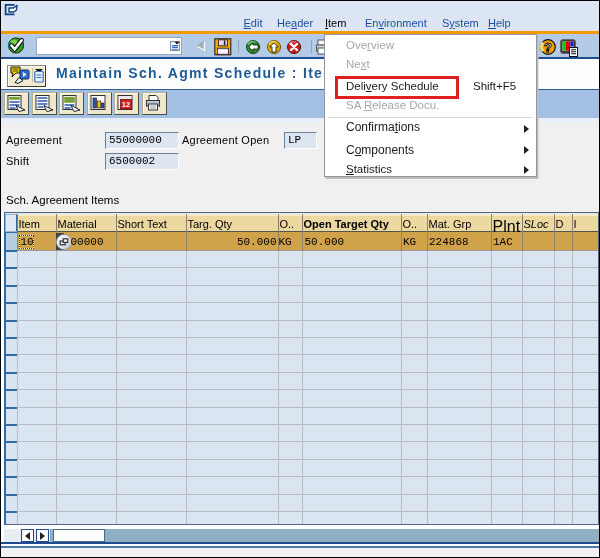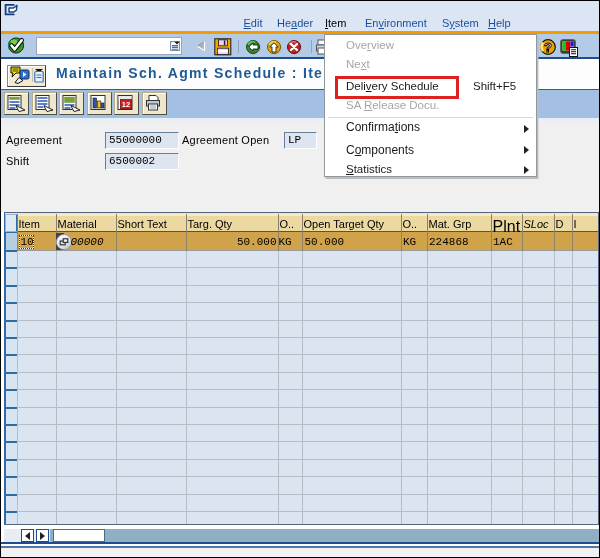--- a/index.html
+++ b/index.html
@@ -174,36 +174,37 @@
 </svg>
     </div>
 
   <div class="abs" style="left:0;top:121px;width:598px;height:90px;background:#f0f0f0;"></div>
   <div class="abs lbl" style="left:5px;top:133px;">Agreement</div>
   <div class="abs inp" style="left:104px;top:131px;width:74px;height:17px;">55000000</div>
   <div class="abs lbl" style="left:181px;top:133px;">Agreement Open</div>
   <div class="abs inp" style="left:283px;top:131px;width:33px;height:17px;">LP</div>
   <div class="abs lbl" style="left:5px;top:154px;">Shift</div>
   <div class="abs inp" style="left:104px;top:152px;width:74px;height:17px;">6500002</div>
+  <div class="abs" style="left:5px;top:193px;font-size:11.5px;color:#000;">Sch. Agreement Items</div>
 
   <div id="tbl" class="abs" style="left:3px;top:211px;width:595px;height:313px;border:1px solid #55677e;border-left-color:#2e6ca6;background:#dce6f2;box-sizing:border-box;overflow:hidden;position:absolute;">
 <div class="abs" style="left:13px;top:1px;width:582px;height:18px;background:#ecd9a2;border-bottom:1.5px solid #55544a;box-sizing:border-box;"></div>
 <div class="abs" style="left:13px;top:1px;width:582px;height:1.5px;background:#f7ecc9;"></div>
 <div class="abs" style="left:0px;top:1px;width:13px;height:18px;background:#dfe9f4;border:1px solid #9ab4cc;border-right:2px solid #2e6ca6;box-sizing:border-box;"></div>
 <div class="abs" style="left:13.5px;top:4.5px;font-size:11px;color:#000;white-space:pre;">Item</div>
 <div class="abs" style="left:12px;top:1px;width:1px;height:18px;background:#8c8168;"></div>
 <div class="abs" style="left:52.5px;top:4.5px;font-size:11px;color:#000;white-space:pre;">Material</div>
 <div class="abs" style="left:51px;top:1px;width:1px;height:18px;background:#8c8168;"></div>
 <div class="abs" style="left:112.5px;top:4.5px;font-size:11px;color:#000;white-space:pre;">Short Text</div>
 <div class="abs" style="left:111px;top:1px;width:1px;height:18px;background:#8c8168;"></div>
 <div class="abs" style="left:182.5px;top:4.5px;font-size:11px;color:#000;white-space:pre;">Targ. Qty</div>
 <div class="abs" style="left:181px;top:1px;width:1px;height:18px;background:#8c8168;"></div>
 <div class="abs" style="left:274.5px;top:4.5px;font-size:11px;color:#000;white-space:pre;">O..</div>
 <div class="abs" style="left:273px;top:1px;width:1px;height:18px;background:#8c8168;"></div>
-<div class="abs" style="left:298.5px;top:4.5px;font-size:11px;color:#000;white-space:pre;">Open Target Qty</div>
+<div class="abs" style="left:298.5px;top:4.5px;font-size:11px;color:#000;white-space:pre;font-weight:bold;">Open Target Qty</div>
 <div class="abs" style="left:297px;top:1px;width:1px;height:18px;background:#8c8168;"></div>
 <div class="abs" style="left:397.5px;top:4.5px;font-size:11px;color:#000;white-space:pre;">O..</div>
 <div class="abs" style="left:396px;top:1px;width:1px;height:18px;background:#8c8168;"></div>
 <div class="abs" style="left:423.5px;top:4.5px;font-size:11px;color:#000;white-space:pre;">Mat. Grp</div>
 <div class="abs" style="left:422px;top:1px;width:1px;height:18px;background:#8c8168;"></div>
 <div class="abs" style="left:487.5px;top:4.5px;font-size:16px;color:#000;white-space:pre;">Plnt</div>
 <div class="abs" style="left:486px;top:1px;width:1px;height:18px;background:#8c8168;"></div>
 <div class="abs" style="left:518.5px;top:4.5px;font-size:11px;color:#000;white-space:pre;font-style:italic;">SLoc</div>
 <div class="abs" style="left:517px;top:1px;width:1px;height:18px;background:#8c8168;"></div>
 <div class="abs" style="left:550.5px;top:4.5px;font-size:11px;color:#000;white-space:pre;">D</div>
@@ -233,21 +234,21 @@
           <linearGradient id="mg" x1="0" y1="0" x2="1" y2="1">
             <stop offset="0" stop-color="#ffffff"></stop>
             <stop offset="0.6" stop-color="#dfe3e9"></stop>
             <stop offset="1" stop-color="#aab2bf"></stop>
           </linearGradient>
         </defs>
         <circle cx="8" cy="8" r="7.6" fill="url(#mg)" stroke="#8c96a5" stroke-width="0.8"></circle>
         <rect x="4.2" y="7" width="5" height="3.8" fill="none" stroke="#333" stroke-width="1.2"></rect>
         <rect x="7.2" y="4.8" width="4.6" height="3.6" fill="#eef0f3" stroke="#333" stroke-width="1.2"></rect>
       </svg>
-<div class="abs cmono" style="left:65.5px;top:22.5px;font-style:italic;">00000</div>
+<div class="abs cmono" style="left:65.5px;top:22.5px;">00000</div>
 <div class="abs cmono" style="left:182px;top:22.5px;width:89.5px;text-align:right;">50.000</div>
 <div class="abs cmono" style="left:273.5px;top:22.5px;">KG</div>
 <div class="abs cmono" style="left:299.5px;top:22.5px;">50.000</div>
 <div class="abs cmono" style="left:398px;top:22.5px;">KG</div>
 <div class="abs cmono" style="left:424px;top:22.5px;">224868</div>
 <div class="abs cmono" style="left:488px;top:22.5px;">1AC</div>
 <div class="abs" style="left:0px;top:38.0px;width:13px;height:17.4px;background:#d9e4f2;border:1px solid #2e6ca6;box-sizing:border-box;"></div>
 <div class="abs" style="left:13px;top:38.0px;width:582px;height:17.4px;background:#dbe5f2;border-bottom:1px solid #b7bdc5;box-sizing:border-box;"></div>
 <div class="abs" style="left:0px;top:55.4px;width:13px;height:17.4px;background:#d9e4f2;border:1px solid #2e6ca6;box-sizing:border-box;"></div>
 <div class="abs" style="left:13px;top:55.4px;width:582px;height:17.4px;background:#dbe5f2;border-bottom:1px solid #b7bdc5;box-sizing:border-box;"></div>

